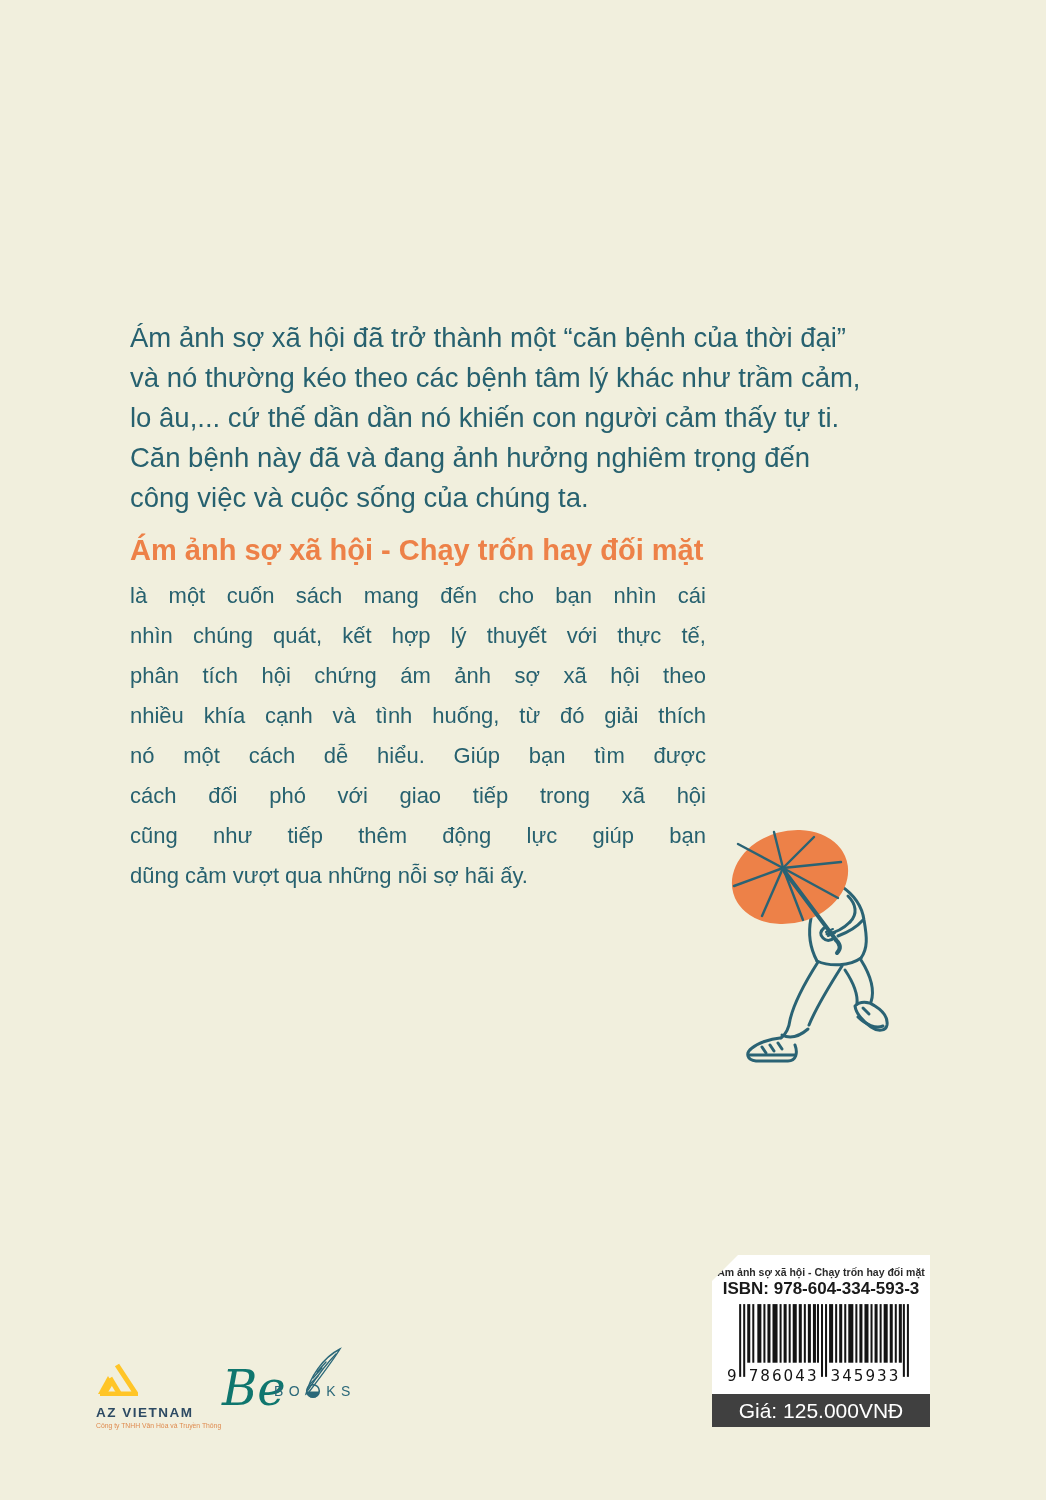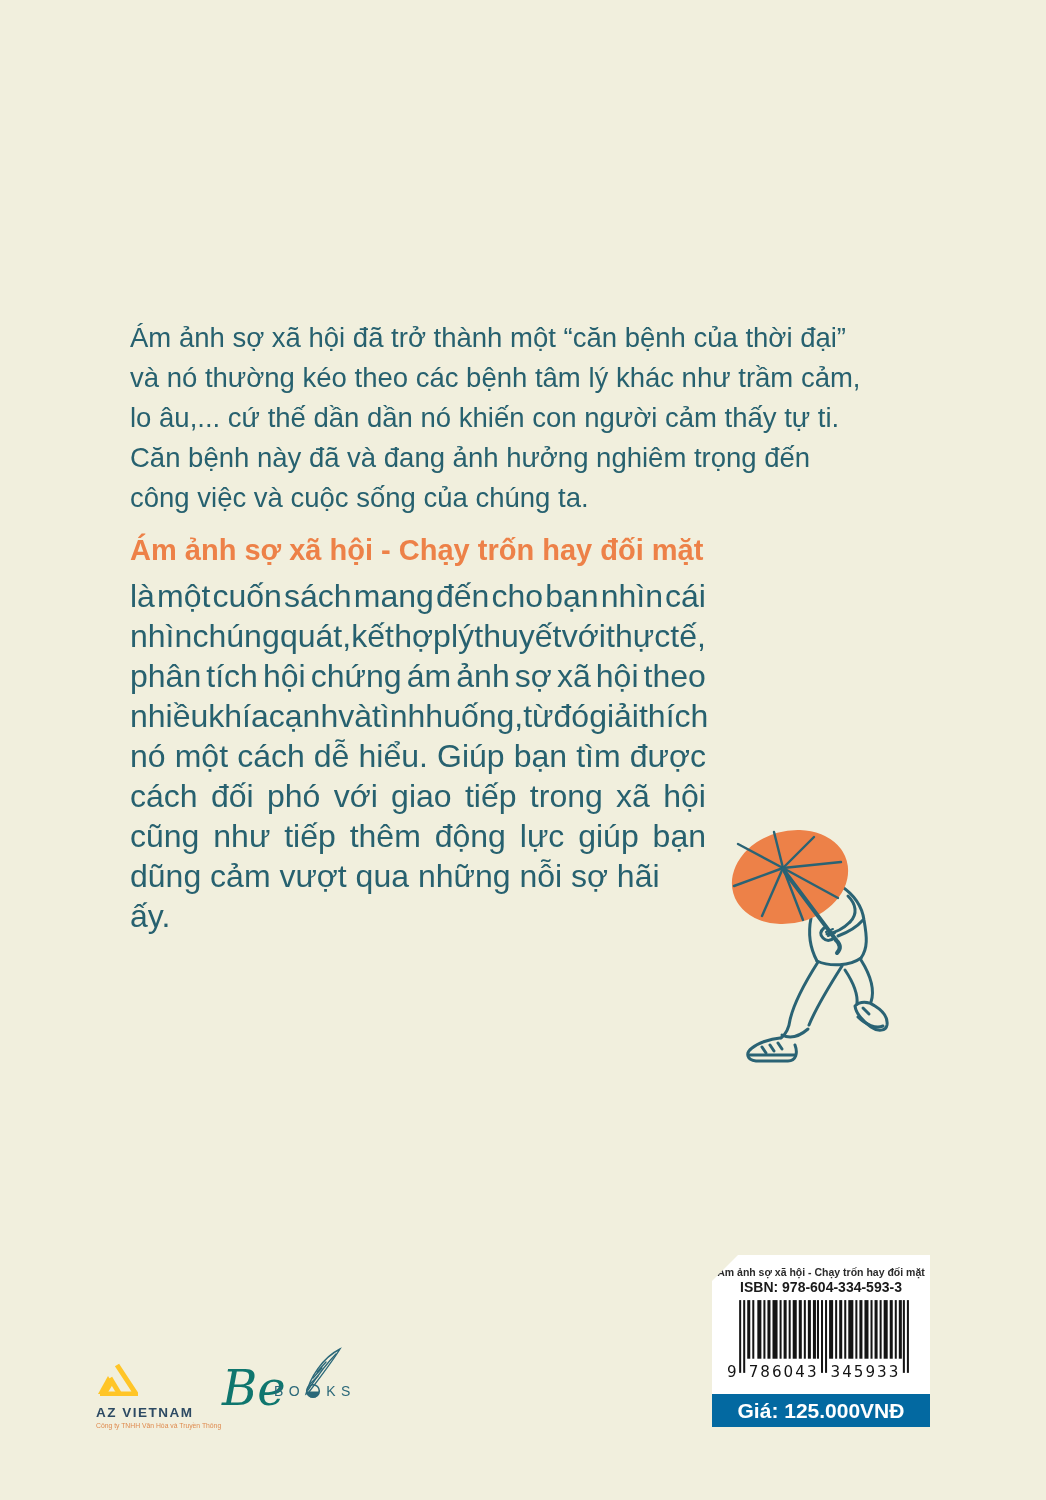--- a/index.html
+++ b/index.html
@@ -5,36 +5,36 @@
   html,body{margin:0;padding:0;background:#F1EFDD;}
   .cover{position:relative;width:1046px;height:1500px;background:#F1EFDD;overflow:hidden;
          font-family:"Liberation Sans",sans-serif;margin-top:48px;}
 
   
   .para{position:absolute;color:#27616F;}
   .para1{left:130px;top:270px;width:730px;font-size:27.5px;}
   .para1 .line{height:40px;line-height:40px;white-space:nowrap;}
   .heading{position:absolute;left:130px;top:486px;width:640px;
            font-size:29px;font-weight:bold;color:#ED8148;white-space:nowrap;}
-  .para2{left:130px;top:528px;width:576px;font-size:32px;}
+  .para2{left:130px;top:528px;width:576px;font-size:22px;}
   .para2 .line{height:40px;line-height:40px;}
   .para2 .jline{display:flex;justify-content:space-between;}
 
   
   .illustration{position:absolute;left:690px;top:772px;}
 
   
   .barcode-label{position:absolute;left:712px;top:1207px;width:218px;height:172px;
                  background:#FFFFFF;text-align:center;
                  clip-path:polygon(26px 0,100% 0,100% 100%,0 100%,0 26px);}
   .bl-title{margin-top:11px;font-size:10.5px;font-weight:bold;color:#2B2B2B;white-space:nowrap;}
-  .bl-isbn{margin-top:1px;font-size:14px;font-weight:bold;color:#1A1A1A;white-space:nowrap;}
+  .bl-isbn{margin-top:1px;font-size:17px;font-weight:bold;color:#1A1A1A;white-space:nowrap;}
   .bl-bars{display:block;margin:3px auto 0 auto;}
   .bl-price{position:absolute;left:0;bottom:0;width:100%;height:33px;line-height:33px;
-            background:#0369a1;color:#FFFFFF;font-size:21px;font-weight:bold;}
+            background:#404040;color:#FFFFFF;font-size:21px;font-weight:normal;}
 
   
   .az-block{position:absolute;left:96px;top:1314px;width:124px;text-align:left;}
   .az-name{margin-top:5px;font-size:13.5px;font-weight:bold;letter-spacing:1.5px;color:#2D4A63;white-space:nowrap;}
   .az-sub{margin-top:2px;font-size:6.8px;color:#DF8A4E;white-space:nowrap;}
   .be-block{position:absolute;left:222px;top:1298px;width:150px;height:90px;}
   .be-script{position:absolute;left:0;top:18px;font-family:"DejaVu Serif",serif;
              font-style:italic;font-size:48px;color:#0f766e;line-height:1;}
   .be-caps{position:absolute;left:52px;top:36px;display:flex;align-items:center;
            font-size:14px;letter-spacing:5.5px;color:#2B6879;}

